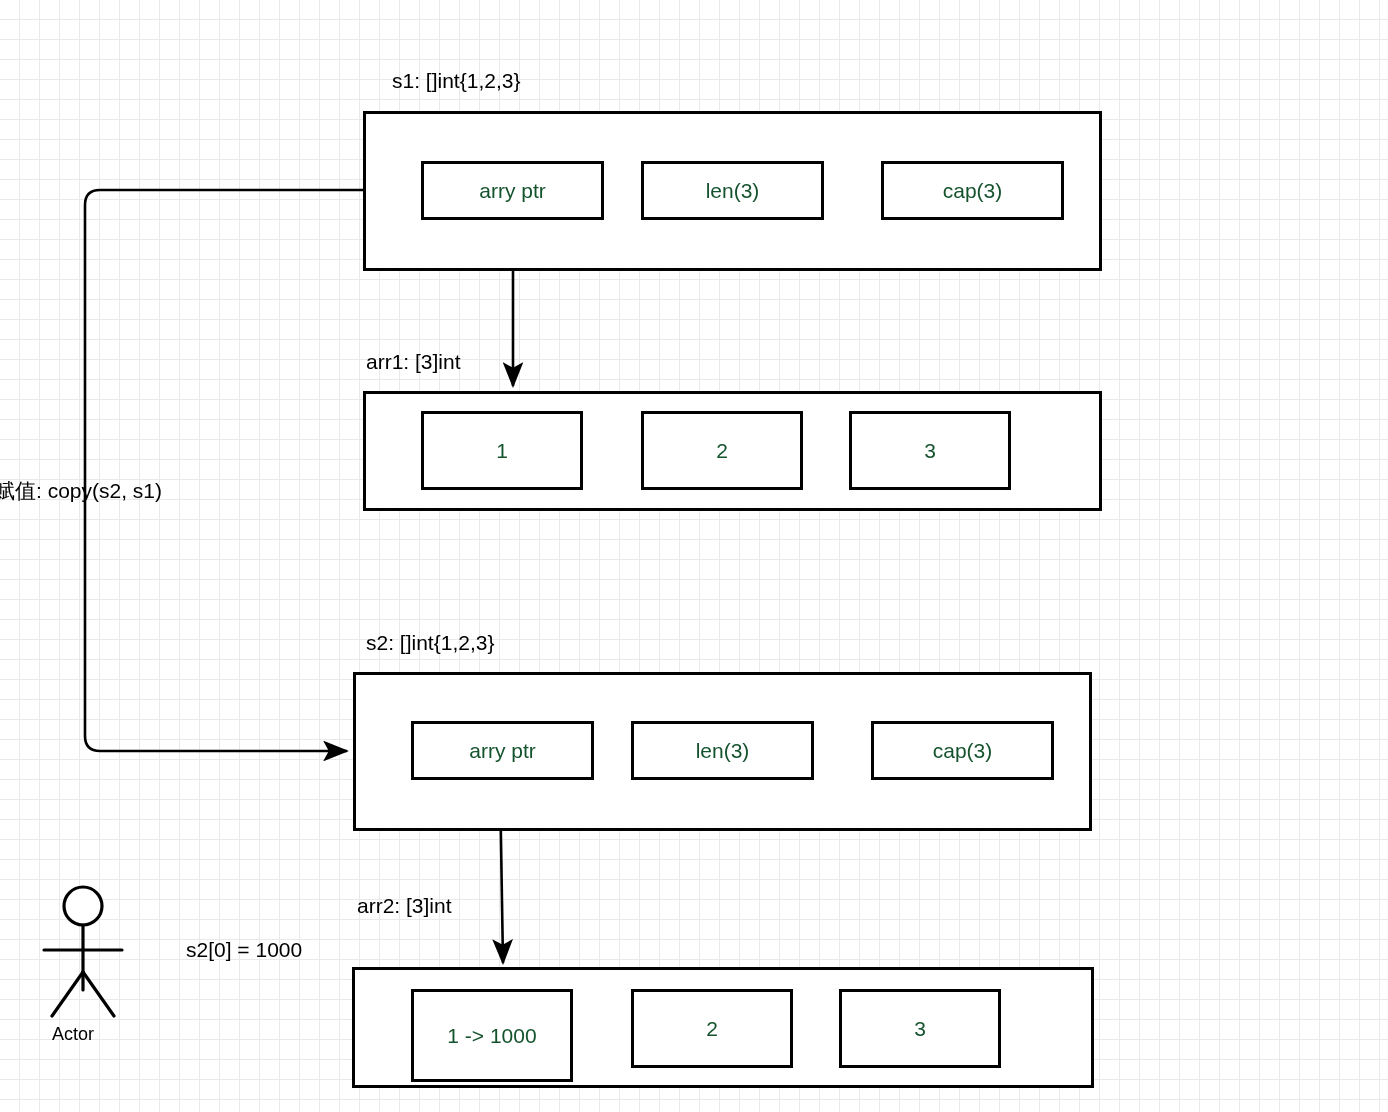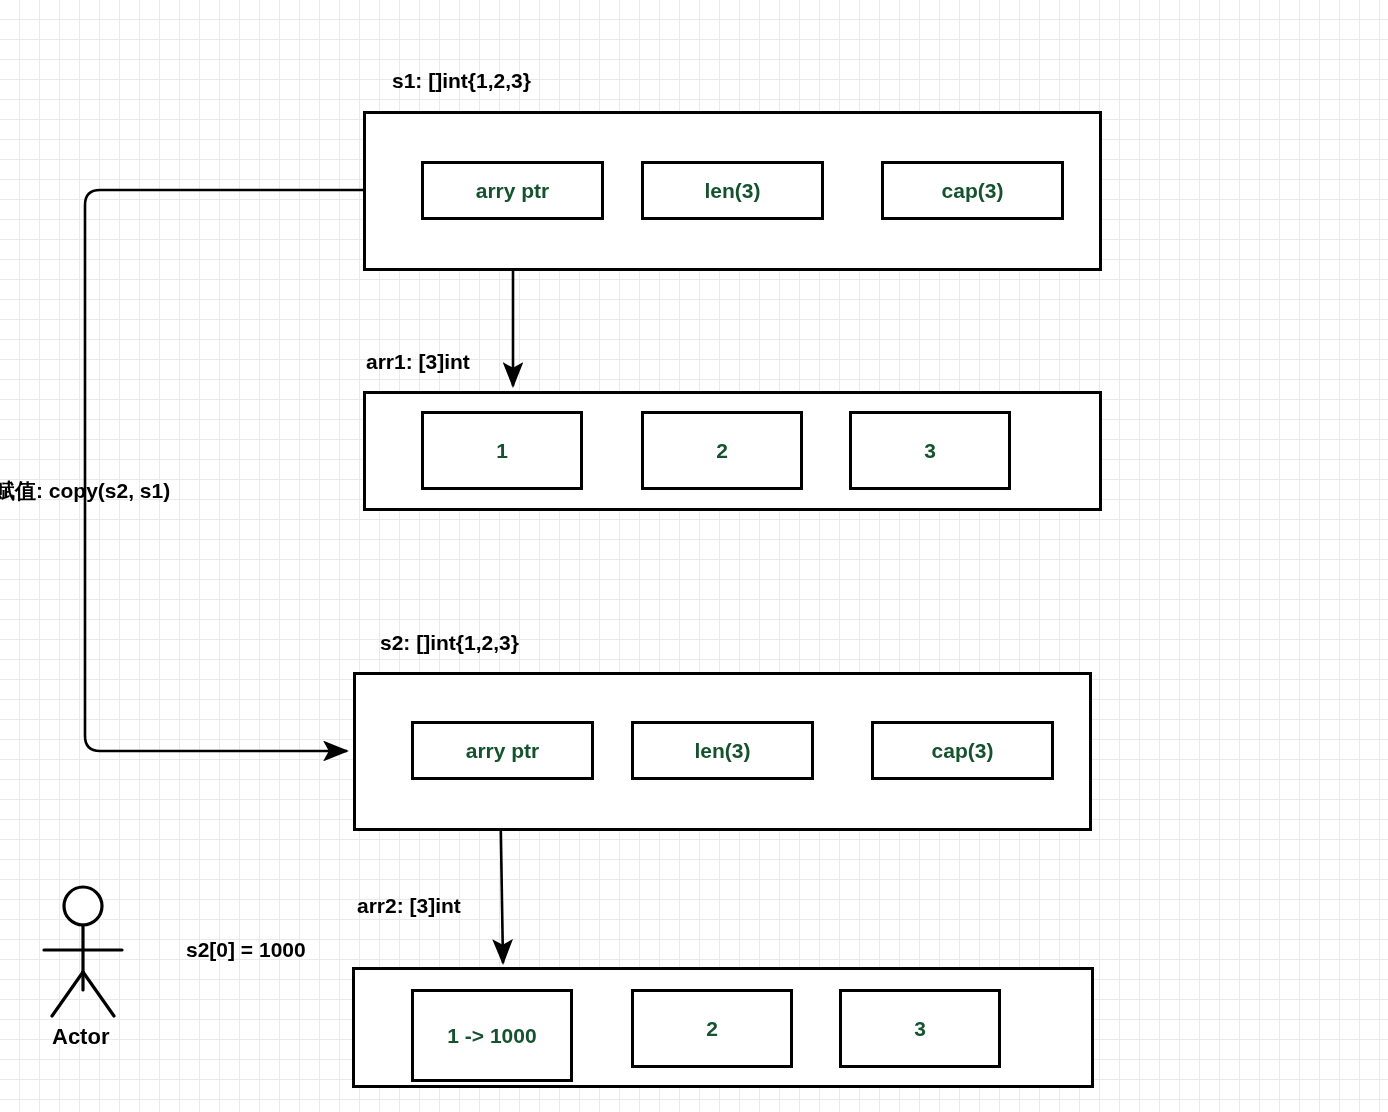--- a/index.html
+++ b/index.html
@@ -20,21 +20,20 @@
       linear-gradient(to right, #e9e9e9 1px, transparent 1px),
       linear-gradient(to bottom, #e9e9e9 1px, transparent 1px),
       linear-gradient(to right, #c8c8c8 1px, transparent 1px),
       linear-gradient(to bottom, #c8c8c8 1px, transparent 1px);
     background-size:
       20px 20px,
       20px 20px,
       80px 80px,
       80px 80px;
     background-position: -1px -1px, -1px -1px, -1px -1px, -1px -1px;
-    font-weight: bold;
   }
 
   
   .frame {
     position: absolute;
     box-sizing: border-box;
     border: 3px solid #000000;
     background: #ffffff;
   }
   
@@ -62,21 +61,21 @@
     position: absolute;
     left: 0;
     top: 0;
     width: 1388px;
     height: 1112px;
     pointer-events: none;
     overflow: visible;
   }
   .actor-label {
     position: absolute;
-    font-size: 22px;
+    font-size: 18px;
     color: #000000;
     white-space: nowrap;
   }
 </style>
 </head>
 <body>
 
 <div id="canvas">
 
   <svg class="svg-layer" viewBox="0 0 1388 1112">
@@ -112,21 +111,21 @@
   <div class="label" style="left:366px; top:350px;">arr1: [3]int</div>
 
   <div class="frame" style="left:363px; top:391px; width:739px; height:120px;"></div>
 
   <div class="cell" style="left:421px; top:411px; width:162px; height:79px;">1</div>
   <div class="cell" style="left:641px; top:411px; width:162px; height:79px;">2</div>
   <div class="cell" style="left:849px; top:411px; width:162px; height:79px;">3</div>
 
   <div class="label" style="left:-6px; top:479px;">赋值: copy(s2, s1)</div>
 
-  <div class="label" style="left:380px; top:631px;">s2: []int{1,2,3}</div>
+  <div class="label" style="left:366px; top:631px;">s2: []int{1,2,3}</div>
 
   <div class="frame" style="left:353px; top:672px; width:739px; height:159px;"></div>
 
   <div class="cell" style="left:411px; top:721px; width:183px; height:59px;">arry ptr</div>
   <div class="cell" style="left:631px; top:721px; width:183px; height:59px;">len(3)</div>
   <div class="cell" style="left:871px; top:721px; width:183px; height:59px;">cap(3)</div>
 
   <div class="label" style="left:186px; top:938px;">s2[0] = 1000</div>
 
   <div class="label" style="left:357px; top:894px;">arr2: [3]int</div>

